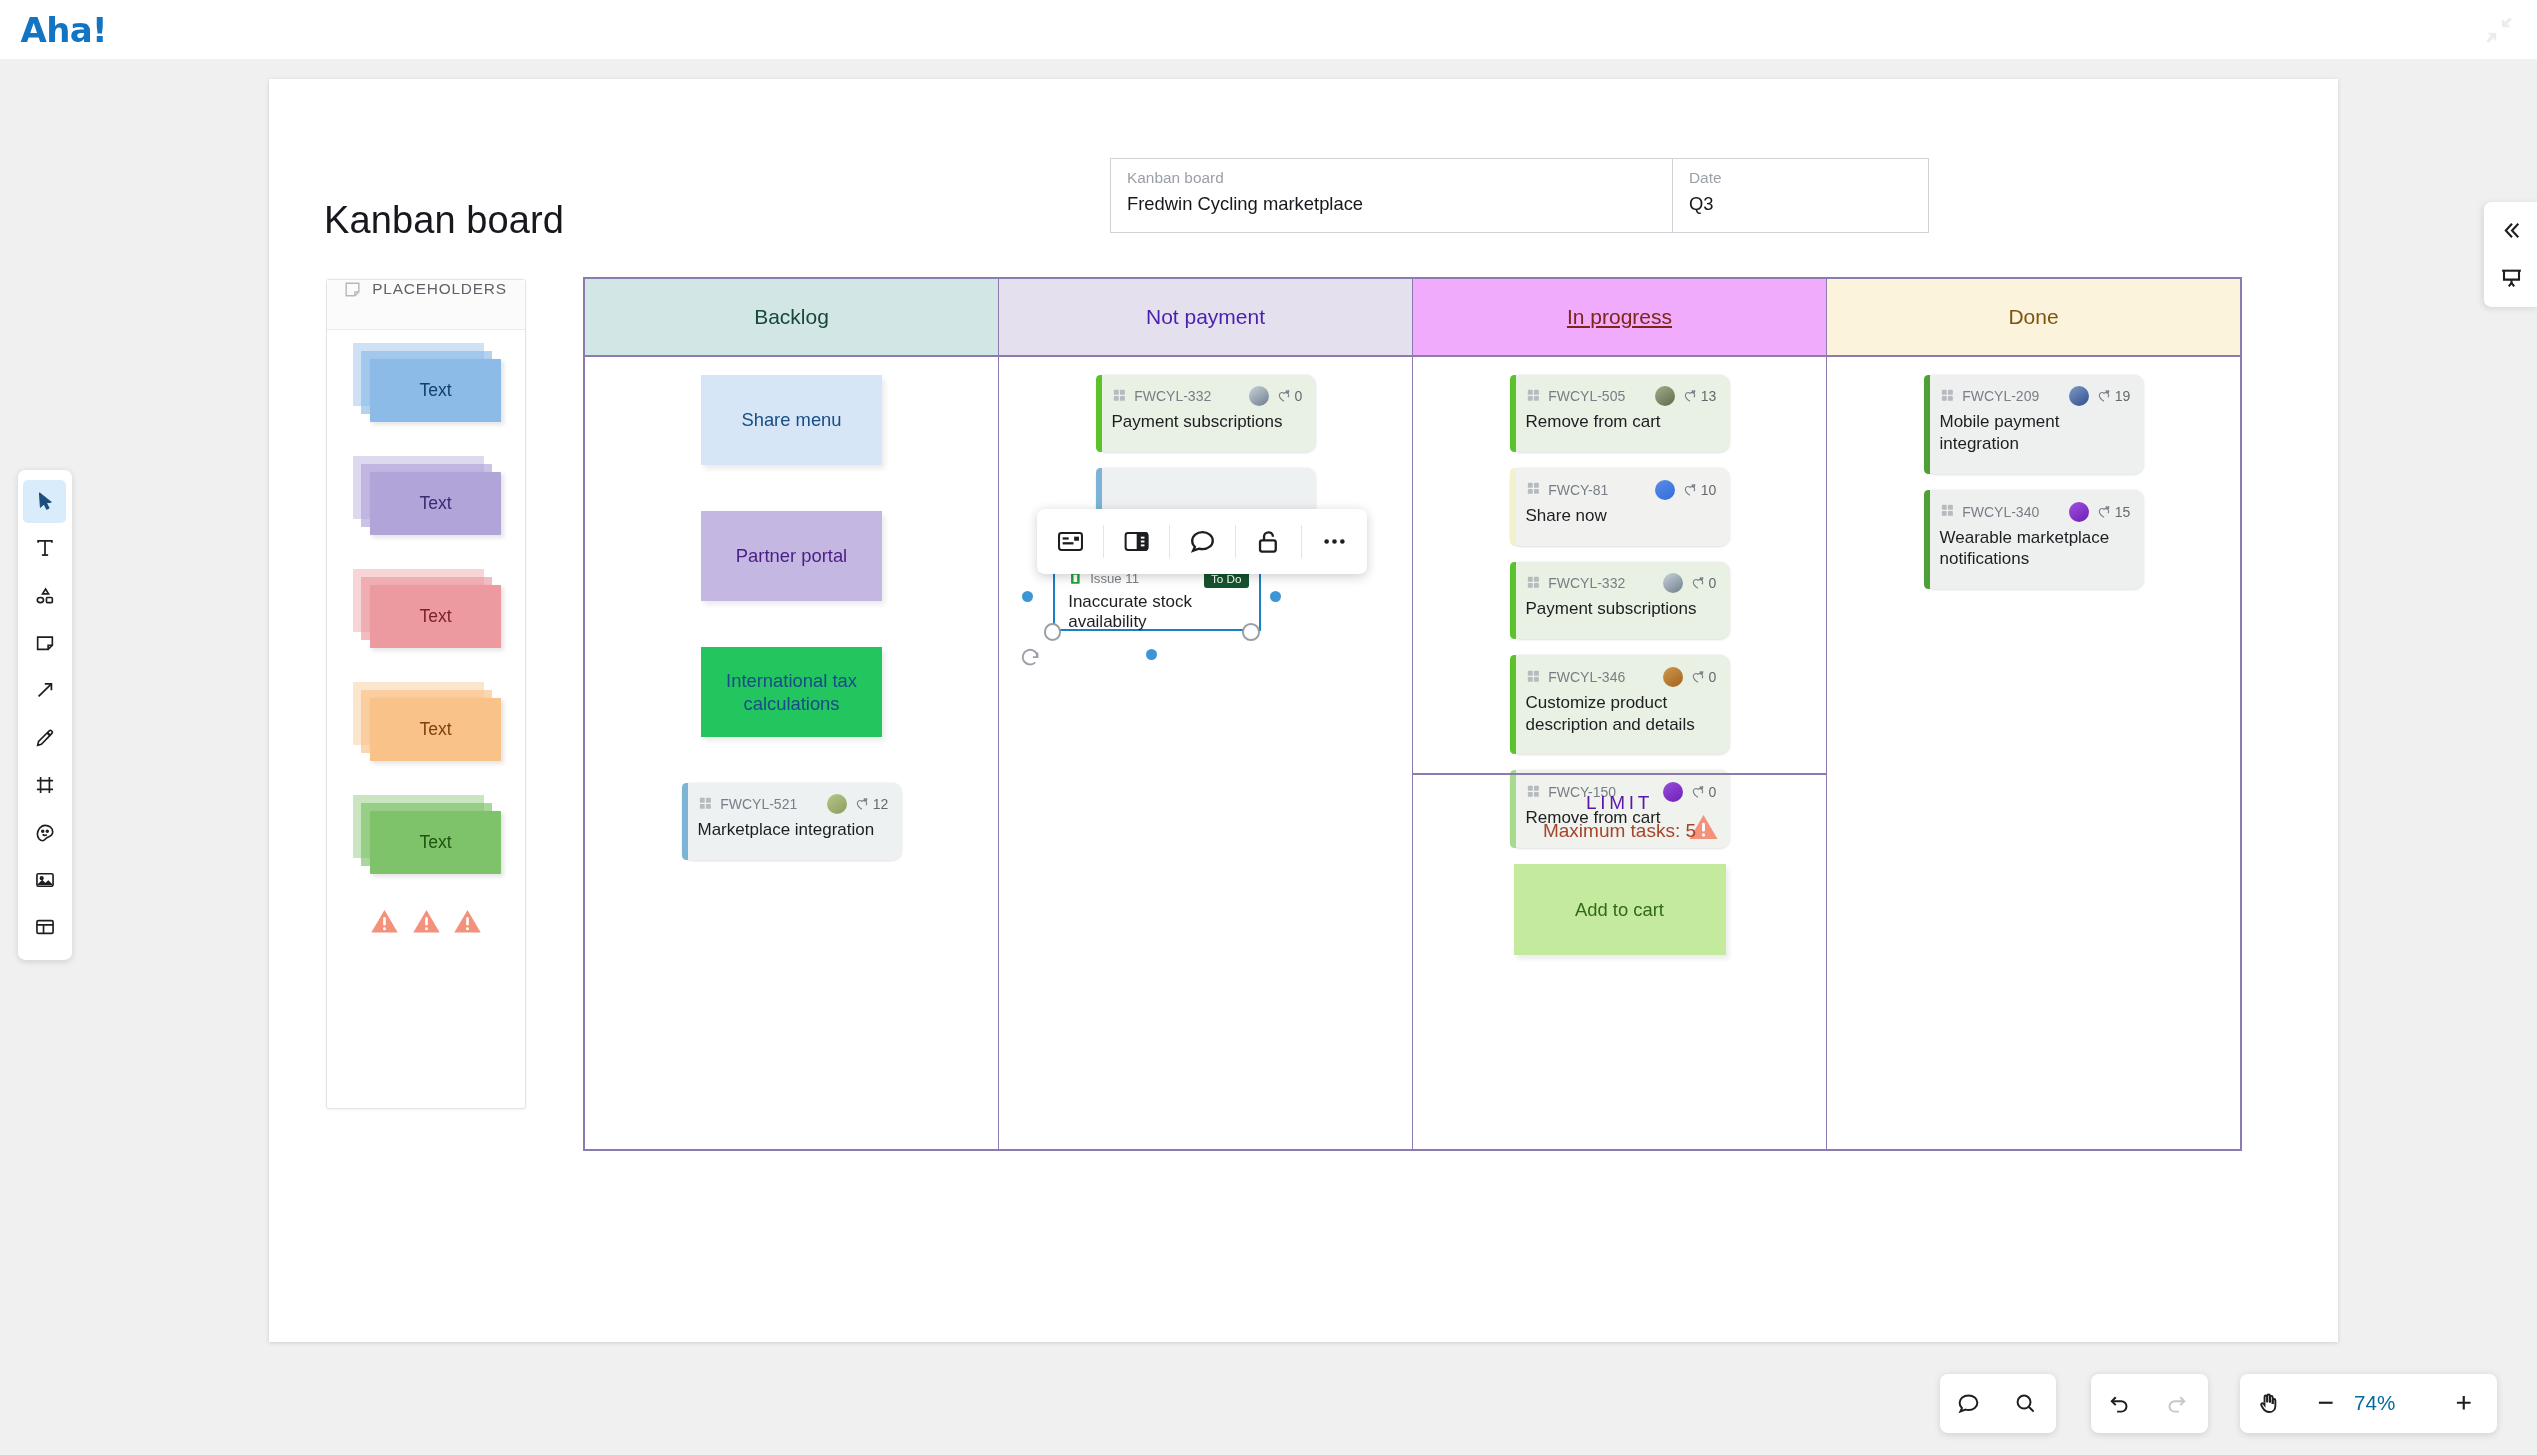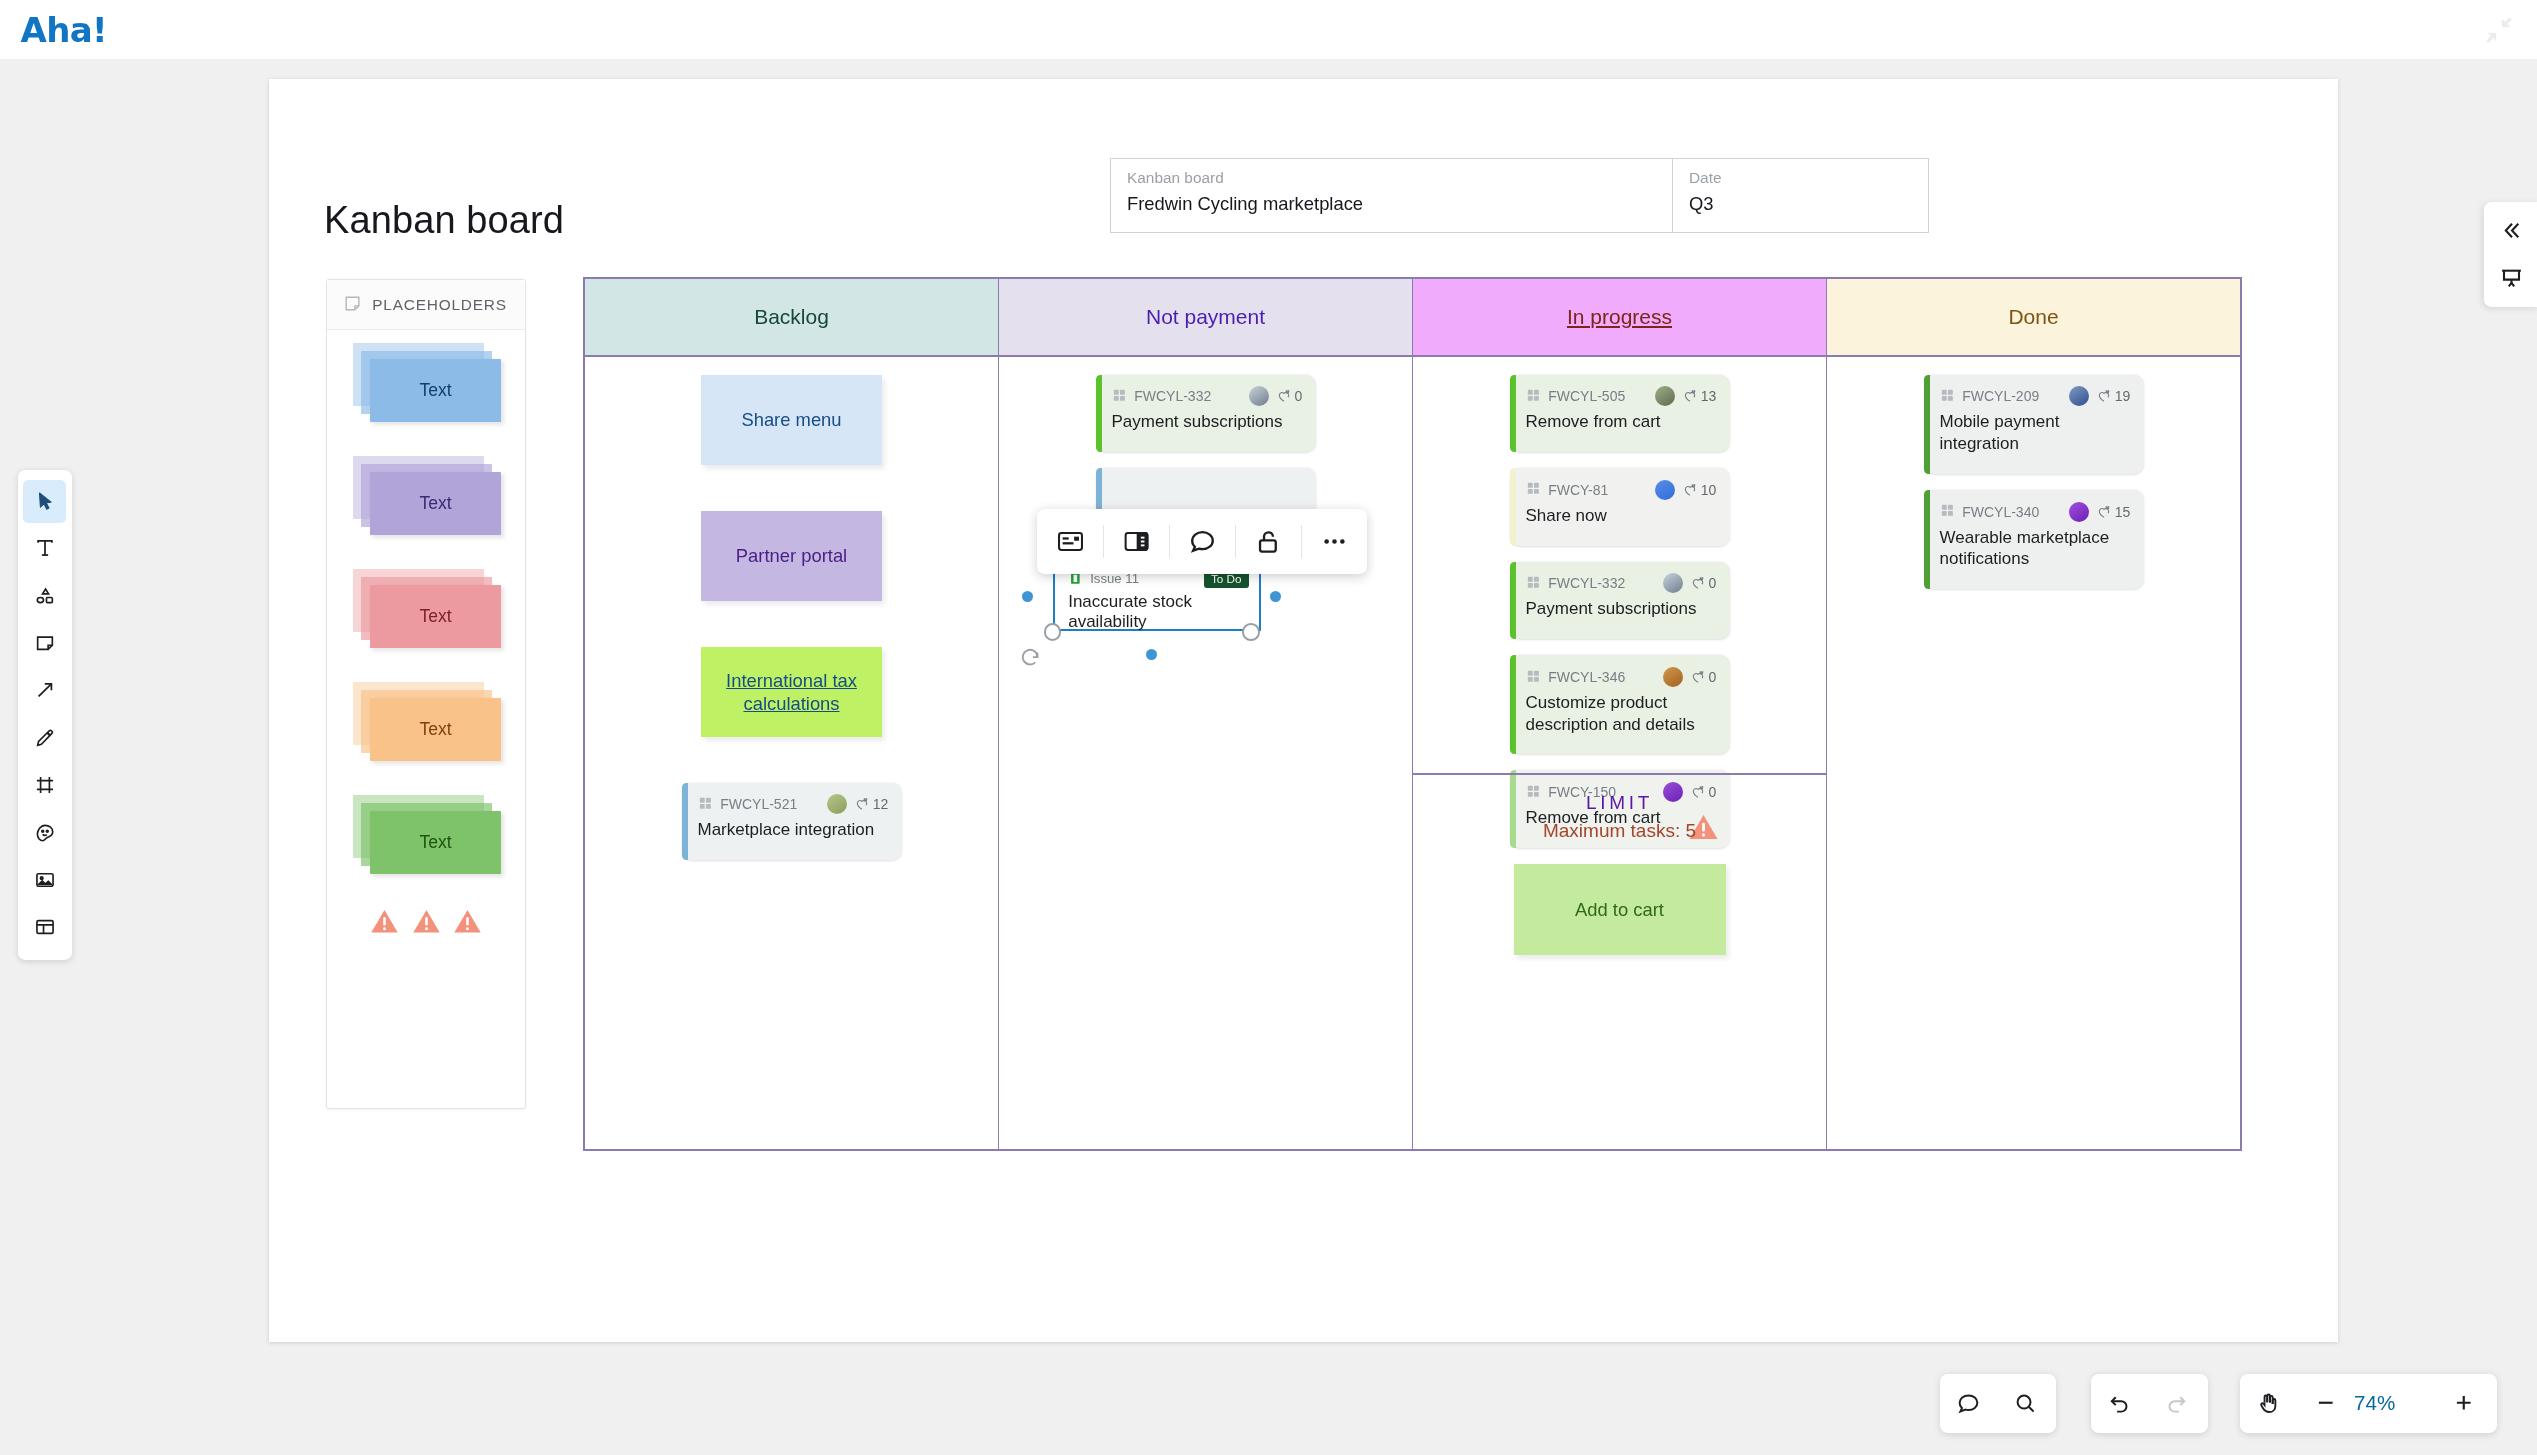--- a/index.html
+++ b/index.html
@@ -57,21 +57,21 @@
 
   
   .placeholders {
     position: absolute; left: 57px; top: 200px;
     width: 200px; height: 830px;
     background: #ffffff; border: 0.7px solid #e2e4e7; border-radius: 2.9px;
     box-shadow: 0 0.7px 2.2px rgba(0,0,0,.06);
   }
   .ph-head {
     height: 50px; border-bottom: 0.7px solid #e8eaec;
-    display: flex; align-items: center; padding-left: 16px;
+    display: flex; align-items: flex-start; padding-left: 16px;
     background: #fbfbfc;
   }
   .ph-head-label { font-size: 15.4px; color: #5d6368; letter-spacing: 0.8px; margin-left: 10.3px; }
   .ph-body { position: relative; padding-top: 13.2px; }
   .ph-stack { position: relative; width: 147px; height: 78px; margin: 0 auto 35px auto; }
   .ph-stack .l { position: absolute; border-radius: 0.7px; }
   .ph-stack .l1 { left: 0;  top: 0;  width: 131px; height: 63px; opacity: .42; }
   .ph-stack .l2 { left: 8.8px; top: 8px; width: 131px; height: 63px; opacity: .66; }
   .ph-stack .l3 {
     left: 17.6px; top: 16px; width: 131px; height: 63px; opacity: 1;
@@ -336,21 +336,21 @@
       <div class="kanban-body">
 
         <div class="kanban-col">
           <div id="backlog-stickies">
               <div class="sticky" style="background: rgb(214, 230, 247); color: rgb(23, 77, 134);">
                 <span>Share menu</span>
               </div>
               <div class="sticky" style="background: rgb(196, 184, 227); color: rgb(74, 29, 133); margin-top: 7px;">
                 <span>Partner portal</span>
               </div>
-              <div class="sticky" style="background: #bef264; color: rgb(23, 77, 134); text-decoration: underline;">
+              <div class="sticky" style="background: #22c55e; color: rgb(23, 77, 134);">
                 <span>International tax calculations</span>
               </div>
             </div>
           <div id="backlog-cards">
               <div class="card" style="background:#eef1f2">
     <div class="bar" style="background:#7db3d5"></div>
     <div class="card-top">
       <span><svg viewBox="0 0 24 24" width="14.7" height="14.7" fill="#b6bbc0">
     <rect x="3" y="3" width="8" height="8" rx="1.4"></rect>
                       <rect x="13" y="3" width="8" height="8" rx="1.4"></rect>

